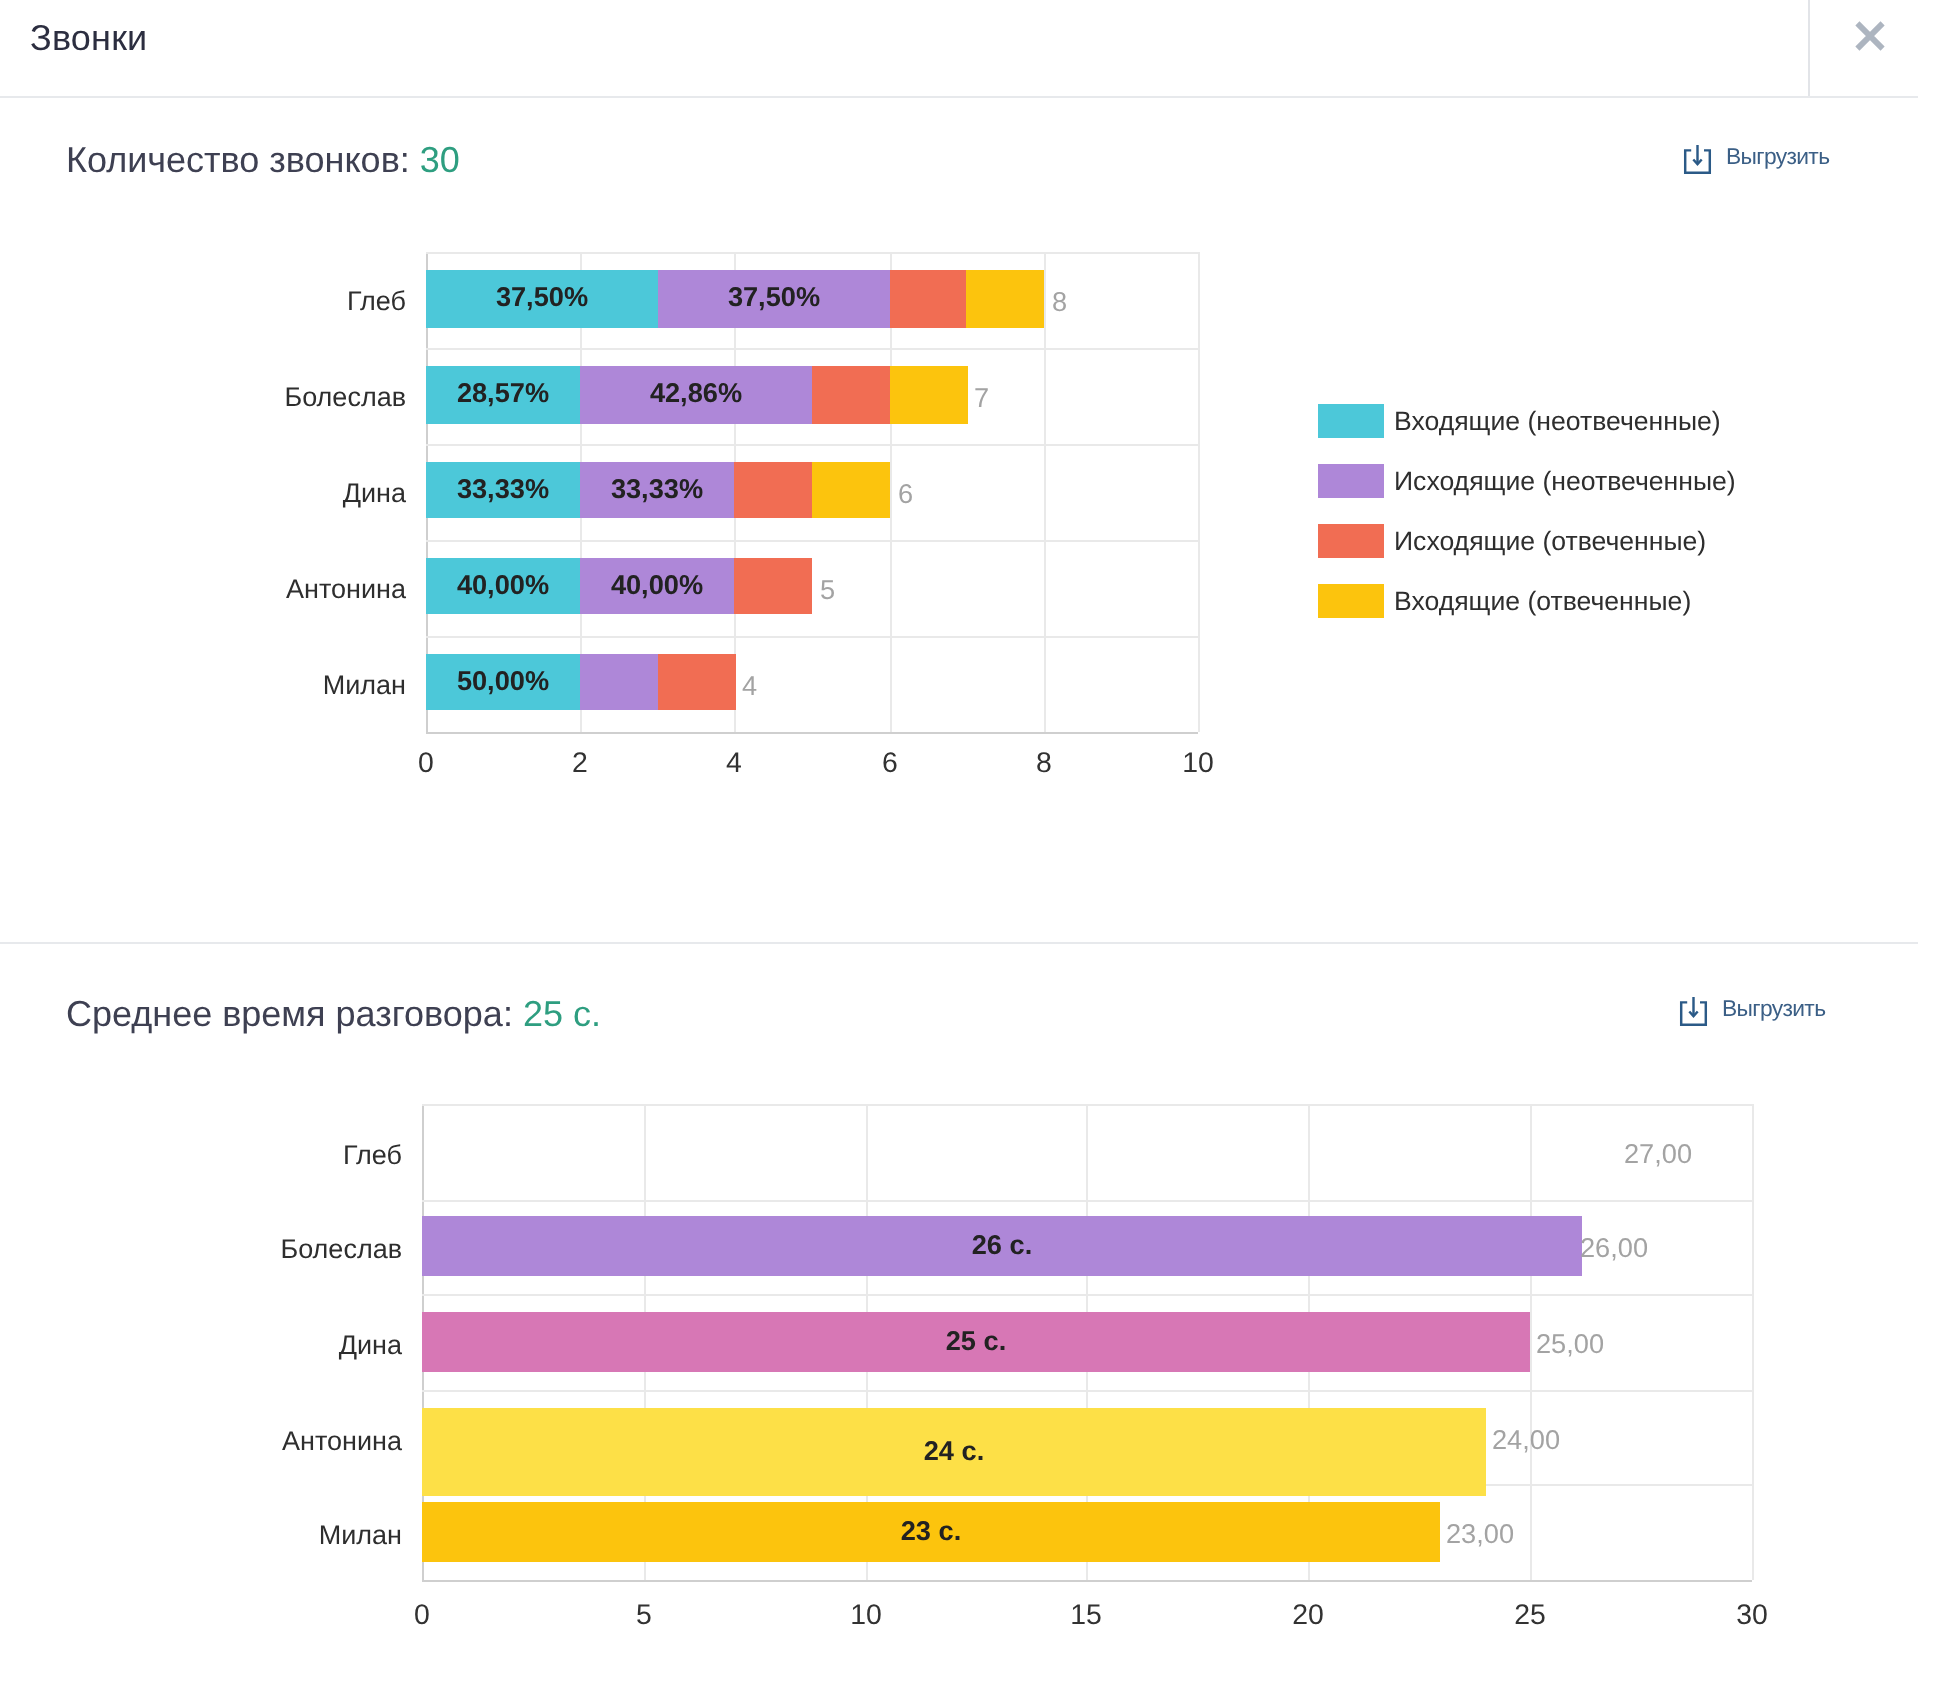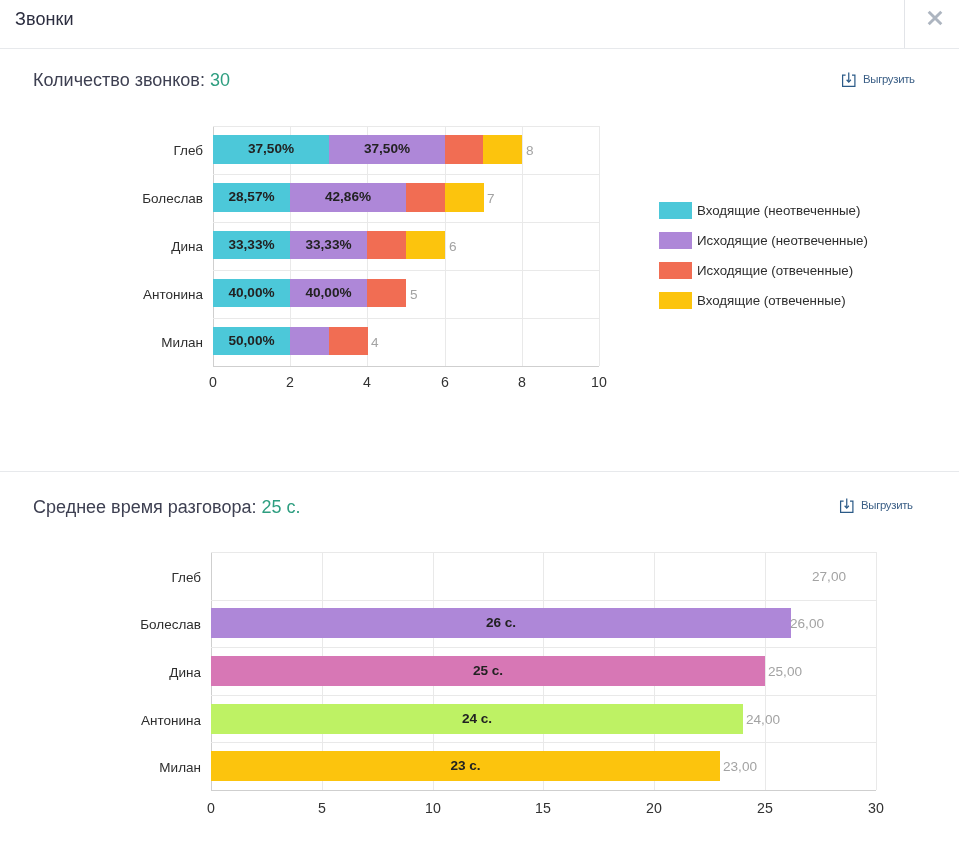--- a/index.html
+++ b/index.html
@@ -192,21 +192,21 @@
         <div class="seg" style="left: 0px; width: 580px; top: 56.4px; height: 30px; background: rgb(174, 135, 216);">
           <div class="seg-lbl">26 с.</div>
         </div>
         <div class="tot" style="left: 579px; top: 71.4px;">26,00</div>
         <div class="cat" style="left: -88px; width: 78px; top: 114px;">Дина</div>
         <div class="seg" style="left: 0px; width: 554px; top: 104px; height: 30px; background: rgb(215, 119, 181);">
           <div class="seg-lbl">25 с.</div>
         </div>
         <div class="tot" style="left: 557px; top: 119px;">25,00</div>
         <div class="cat" style="left: -88px; width: 78px; top: 161.6px;">Антонина</div>
-        <div class="seg" style="left: 0px; width: 532px; top: 151.6px; height: 30px; background: #bef264;">
+        <div class="seg" style="left: 0px; width: 532px; top: 151.6px; height: 44px; background: #fde047;">
           <div class="seg-lbl">24 с.</div>
         </div>
         <div class="tot" style="left: 535px; top: 166.6px;">24,00</div>
         <div class="cat" style="left: -88px; width: 78px; top: 209.2px;">Милан</div>
         <div class="seg" style="left: 0px; width: 509px; top: 199.2px; height: 30px; background: rgb(252, 196, 13);">
           <div class="seg-lbl">23 с.</div>
         </div>
         <div class="tot" style="left: 512px; top: 214.2px;">23,00</div>
         <div class="xtick" style="left: -20px; width: 40px; top: 249px;">0</div>
         <div class="xtick" style="left: 91px; width: 40px; top: 249px;">5</div>

